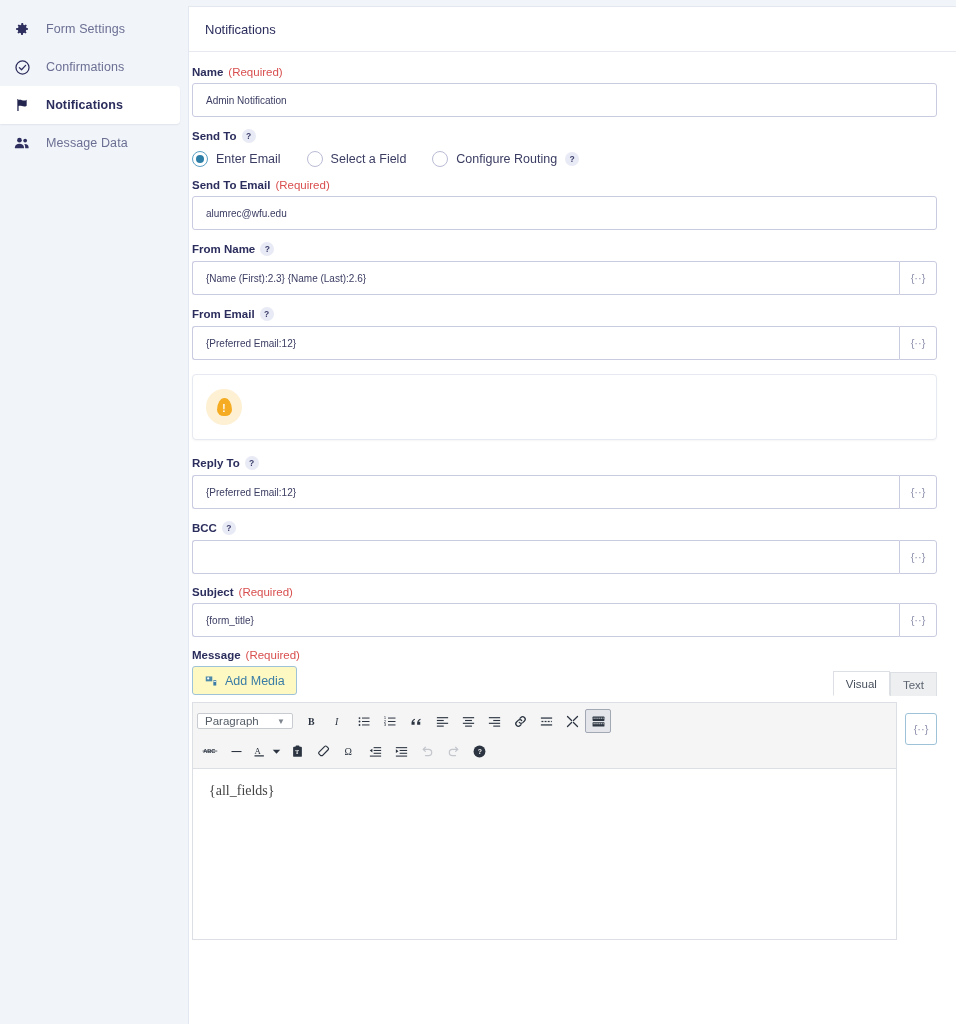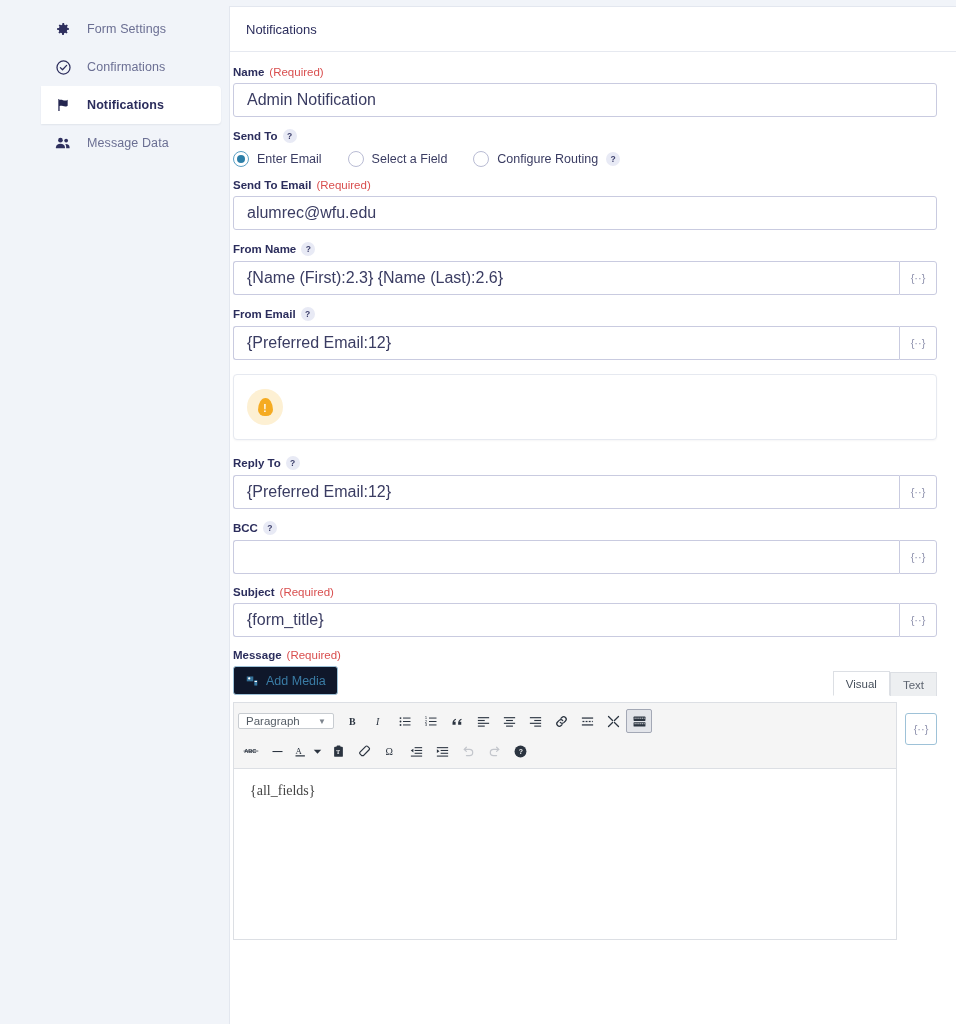--- a/index.html
+++ b/index.html
@@ -10,21 +10,20 @@
     font-family: "Liberation Sans", sans-serif;
     overflow: hidden;
   }
   .app { display: flex; width: 956px; height: 1024px; }
 
   
   .sidebar {
     width: 188px; flex: 0 0 188px;
     background: #f1f4f9;
     padding-top: 10px;
-    margin-left: 41px;
   }
   .nav-item {
     display: flex; align-items: center;
     height: 38px;
     padding-left: 12px;
     gap: 14px;
     cursor: pointer;
     border-radius: 0 4px 4px 0;
     margin-right: 8px;
   }
@@ -94,21 +93,21 @@
     cursor: pointer;
     line-height: 1;
   }
   .inputwrap { display: flex; width: 100%; }
   .tinput {
     flex: 1;
     height: 34px;
     border: 1px solid #c9cbe0;
     border-radius: 3px;
     background: #fff;
-    font-size: 16px;
+    font-size: 10px;
     color: #3a3c62;
     padding: 0 13px;
     font-family: "Liberation Sans", sans-serif;
     outline: none;
     min-width: 0;
   }
   .tinput::placeholder { color: #9a9db8; }
   .inputwrap.has-tag .tinput {
     border-right: none;
     border-radius: 3px 0 0 3px;
@@ -175,21 +174,21 @@
   }
   .warn-txt a { color: #b87a1c; text-decoration: underline; }
 
   
   .msg-head { position: relative; }
   .addmedia {
     display: inline-flex; align-items: center; gap: 7px;
     height: 29px; padding: 0 11px;
     border: 1px solid #9ec2d8;
     border-radius: 3px;
-    background: #0f172a;
+    background: #fef9c3;
     color: #3a7ca5; font-size: 12.5px;
     cursor: pointer;
     margin-bottom: 0;
   }
   .addmedia .mico { display: flex; }
   .ed-tabs {
     position: absolute; right: 0; bottom: -1px;
     display: flex; align-items: flex-end; gap: 0;
   }
   .ed-tab {

